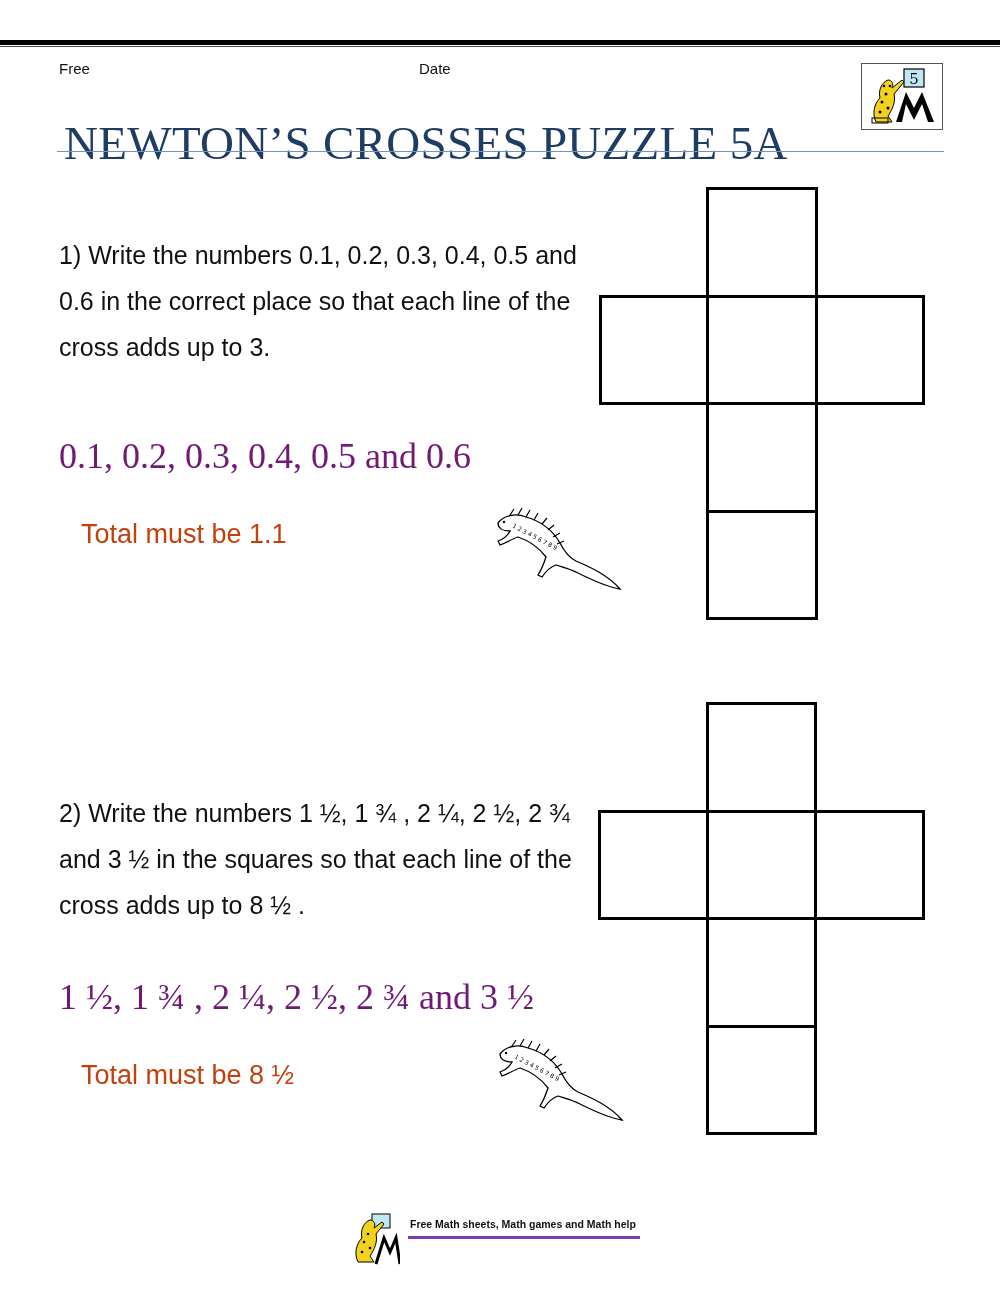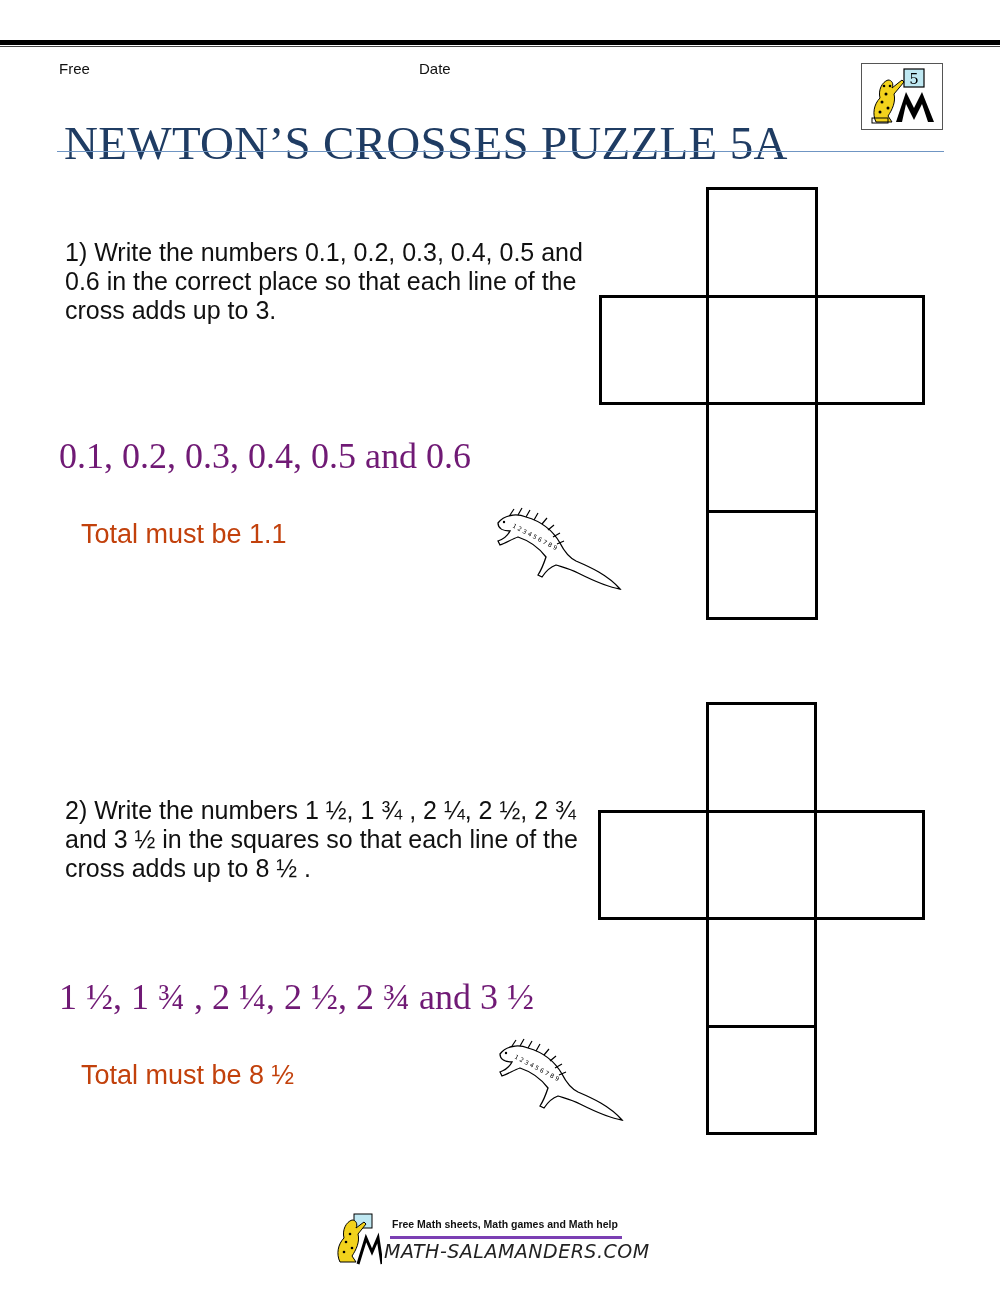--- a/index.html
+++ b/index.html
@@ -17,30 +17,30 @@
     position: absolute; left: 48px; top: 100px; margin: 16px;
     font-family: "Liberation Serif", "DejaVu Serif", serif;
     font-weight: normal; font-size: 47px; color: #1f3c63; letter-spacing: 0.3px;
   }
   .title-rule { position: absolute; left: 57px; top: 151px; width: 887px; height: 1px; background: #6f95c3; }
   .logo-box {
     position: absolute; left: 861px; top: 63px; width: 82px; height: 67px;
     border: 1px solid #555; background: #fff; box-sizing: border-box;
   }
   .question {
-    position: absolute; left: 59px; width: 540px; margin: 6px;
-    font-size: 25px; line-height: 29px; color: #111;
+    position: absolute; left: 59px; width: 540px; margin: 0;
+    font-size: 25px; line-height: 46px; color: #111;
   }
   .numbers-list { position: absolute; left: 59px; margin: 0; font-size: 36px; color: #701a75; white-space: nowrap; font-family: Liberation Serif, serif; }
   .total { position: absolute; left: 65px; margin: 16px; font-size: 27px; color: #c2410c; white-space: nowrap; }
   .cell {
     position: absolute; box-sizing: border-box; border: 3px solid #000; background: #fff;
   }
   .salamander { position: absolute; }
-  .footer-logo { position: absolute; left: 332px; top: 1212px; width: 300px; height: 54px; }
+  .footer-logo { position: absolute; left: 350px; top: 1212px; width: 300px; height: 54px; }
   .footer-tag {
     position: absolute; left: 60px; top: 6px; font-size: 10.5px; font-weight: bold; color: #111; white-space: nowrap;
   }
   .footer-line { position: absolute; left: 58px; top: 24px; width: 232px; height: 3px; background: #7b3fb3; }
   .footer-site {
     position: absolute; left: 42px; top: 28px; font-family: "DejaVu Sans", sans-serif;
     font-size: 19px; letter-spacing: 0.5px; color: #222; white-space: nowrap; font-style: italic;
   }
 </style>
 </head>
@@ -120,14 +120,13 @@
     <rect x="22" y="2" width="18" height="14" fill="#bfe8f2" stroke="#000" stroke-width="1"></rect>
     <path d="M8 50 C4 42 6 32 12 26 C10 18 14 10 20 8 C24 8 26 12 24 16 L32 10 L34 12 L26 22 C28 30 24 38 20 44 L24 50 Z" fill="#f2d21c" stroke="#000" stroke-width="1"></path>
     <circle cx="14" cy="30" r="1.3" fill="#000"></circle>
       <circle cx="18" cy="22" r="1.3" fill="#000"></circle>
     <circle cx="20" cy="36" r="1.3" fill="#000"></circle>
       <circle cx="12" cy="40" r="1.3" fill="#000"></circle>
     <path d="M26 52 L34 26 L40 40 L46 26 L50 52" fill="none" stroke="#000" stroke-width="3"></path>
   </svg>
   <span class="footer-tag">Free Math sheets, Math games and Math help</span>
   <div class="footer-line"></div>
-  <span class="footer-site" style="left:52px;">MATH-SALAMANDERS.COM</span>
 </div>
 
 </body></html>

